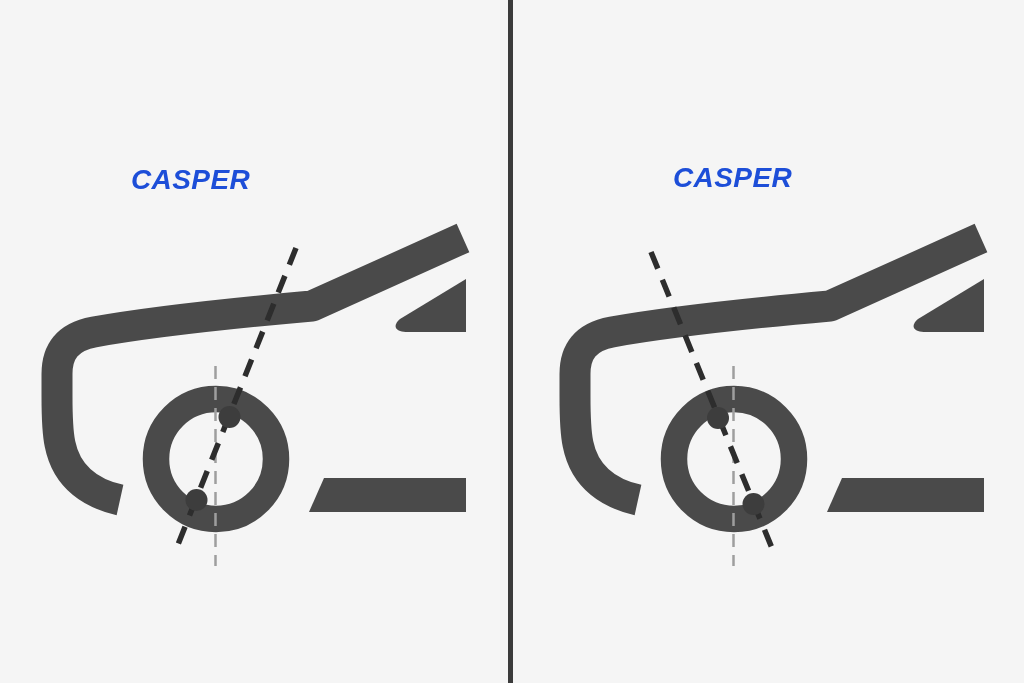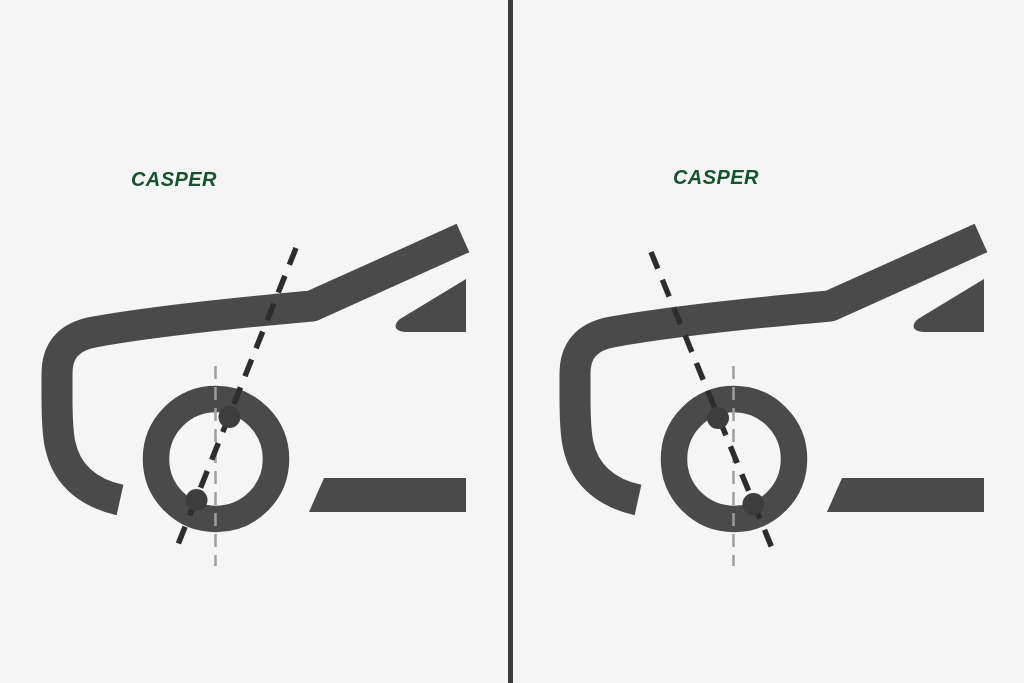--- a/index.html
+++ b/index.html
@@ -7,24 +7,24 @@
   .stage {
     position: relative;
     width: 1024px;
     height: 683px;
     overflow: hidden;
     background: #f5f5f5;
   }
   .stage svg { position: absolute; left: 0; top: 0; display: block; }
   .caster-label {
     position: absolute;
-    color: #14532d;
+    color: #1d4ed8;
     font-weight: bold;
     font-style: italic;
-    font-size: 20px;
+    font-size: 28px;
     line-height: 25px;
     letter-spacing: 0.4px;
     white-space: nowrap;
     user-select: none;
   }
   .caster-label.left  { left: 131px; top: 167px; }
   .caster-label.right { left: 673px; top: 165px; }
 </style>
 </head>
 <body>

